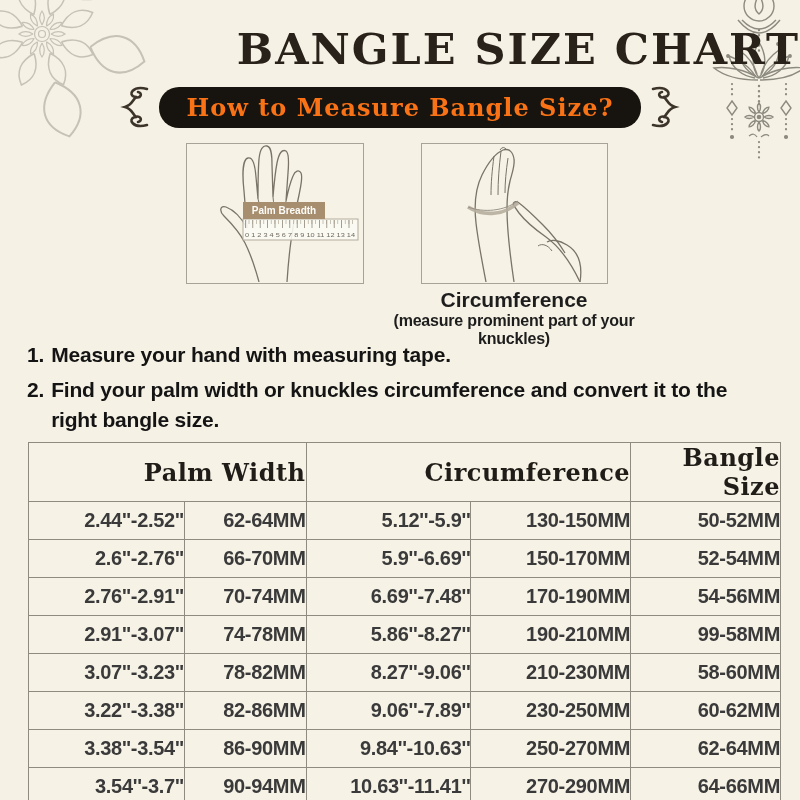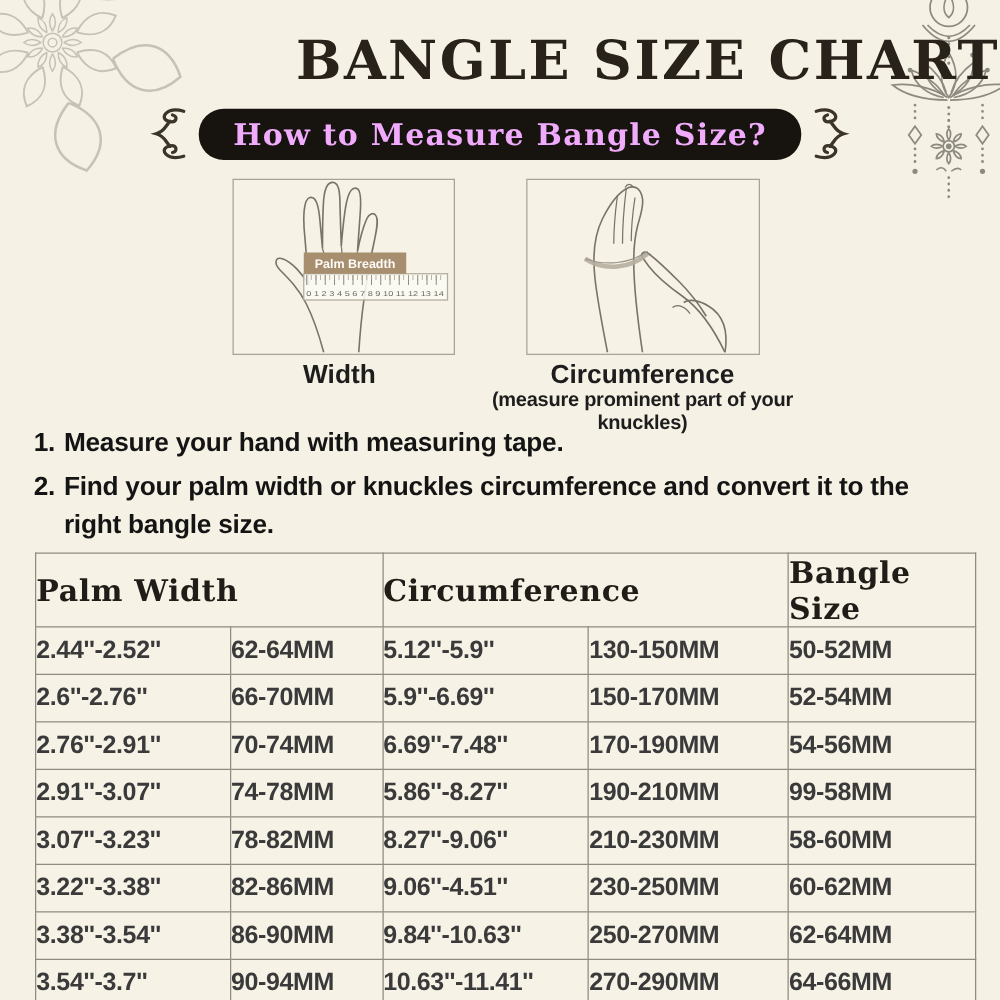--- a/index.html
+++ b/index.html
@@ -22,21 +22,21 @@
     text-align:right;
     font-family:"DejaVu Serif", serif;
     font-size:43px;font-weight:700;letter-spacing:2px;
     color:#29221b;
   }
   .pill-row{
     position:absolute;top:84px;left:0;right:0;
     display:flex;justify-content:center;align-items:center;gap:9px;
   }
   .pill{
-    background:#17130e;color:#f0abfc;
+    background:#17130e;color:#f97316;
     border-radius:20px;
     padding:6px 28px;
     font-family:"DejaVu Serif", serif;
     font-size:24px;font-weight:700;letter-spacing:1px;
     white-space:nowrap;
   }
 
   
   .illu-box{
     position:absolute;top:143px;height:139px;
@@ -73,21 +73,21 @@
 
   
   .size-table{
     position:absolute;top:442px;left:28px;
     width:753px;
     border-collapse:collapse;
     background:#f6f2e6;
   }
   .size-table th,.size-table td{
     border:1px solid #8f8b80;
-    text-align:left;vertical-align:middle;
+    text-align:right;vertical-align:middle;
     padding:0;
   }
   .size-table th{
     height:44px;
     font-family:"DejaVu Serif", serif;
     font-size:24px;font-weight:600;
     color:#201d18;letter-spacing:0.5px;
   }
   .size-table td{
     height:37px;
@@ -238,21 +238,20 @@
 
         <path d="M158,138 C148,117 138,103 124,93 C114,86 104,78 97,69 L92,62 C90,59 93,56 97,59 C105,65 113,73 121,81 C129,89 137,99 143,109"></path>
         <path d="M158,138 C161,119 155,107 145,101 C137,96 129,95 125,98"></path>
         <path d="M130,107 C126,101 120,99 116,102" stroke-width="1"></path>
       </g>
       <path d="M46,63 C62,73 82,71 96,59" fill="none" stroke="#b6ad9c" stroke-width="3.6" opacity="0.9"></path>
       <path d="M46,63 C62,69 82,67 96,57" fill="none" stroke="#9a9488" stroke-width="1"></path>
     </svg>
   </div>
 
-  <div class="measure-label width">Width</div>
   <div class="measure-label circ">
     <div>Circumference</div>
     <div class="measure-note">(measure prominent part of your knuckles)</div>
   </div>
 
   <div class="instructions">
     <div class="instr-item">
       <span class="instr-num">1.</span>
       <span class="instr-text">Measure your hand with measuring tape.</span>
     </div>
@@ -309,21 +308,21 @@
         <tr>
           <td>3.07''-3.23''</td>
           <td>78-82MM</td>
           <td>8.27''-9.06''</td>
           <td>210-230MM</td>
           <td>58-60MM</td>
         </tr>
         <tr>
           <td>3.22''-3.38''</td>
           <td>82-86MM</td>
-          <td>9.06''-4.51''</td>
+          <td>9.06''-7.89''</td>
           <td>230-250MM</td>
           <td>60-62MM</td>
         </tr>
         <tr>
           <td>3.38''-3.54''</td>
           <td>86-90MM</td>
           <td>9.84''-10.63''</td>
           <td>250-270MM</td>
           <td>62-64MM</td>
         </tr>

